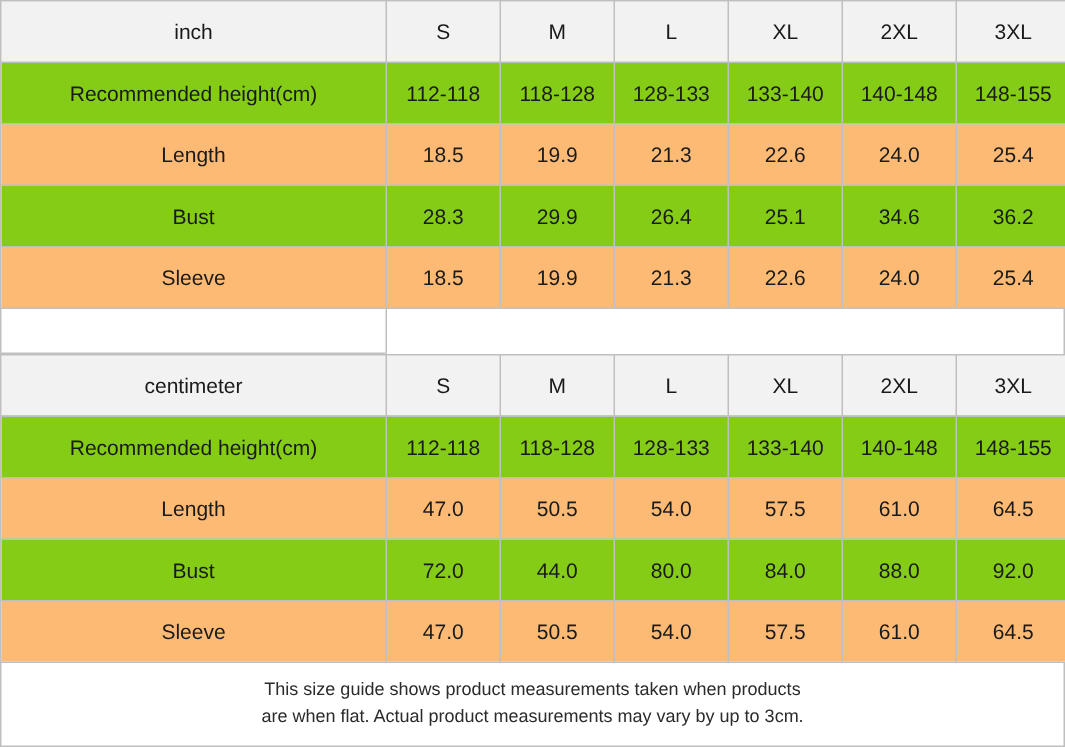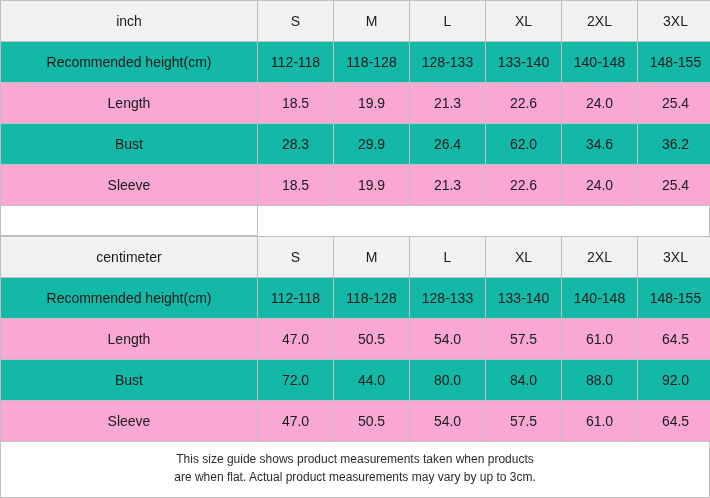--- a/index.html
+++ b/index.html
@@ -38,24 +38,24 @@
   table.size-table td.label-col {
     width: 256px;
   }
   table.size-table td.size-col {
     width: 75px;
   }
   tr.header-row td {
     background: #f2f2f2;
   }
   tr.shade-row td {
-    background: #f9a8d4;
+    background: #fdba74;
   }
   tr.plain-row td {
-    background: #14b8a6;
+    background: #84cc16;
   }
   .gap-block {
     height: 40px;
     width: 710px;
     box-sizing: border-box;
     display: flex;
   }
   .gap-left {
     width: 257px;
     border-left: 1px solid #bfbfbf;
@@ -116,21 +116,21 @@
         <td class="size-col">21.3</td>
         <td class="size-col">22.6</td>
         <td class="size-col">24.0</td>
         <td class="size-col">25.4</td>
       </tr>
       <tr class="plain-row">
         <td class="label-col">Bust</td>
         <td class="size-col">28.3</td>
         <td class="size-col">29.9</td>
         <td class="size-col">26.4</td>
-        <td class="size-col">62.0</td>
+        <td class="size-col">25.1</td>
         <td class="size-col">34.6</td>
         <td class="size-col">36.2</td>
       </tr>
       <tr class="shade-row">
         <td class="label-col">Sleeve</td>
         <td class="size-col">18.5</td>
         <td class="size-col">19.9</td>
         <td class="size-col">21.3</td>
         <td class="size-col">22.6</td>
         <td class="size-col">24.0</td>

